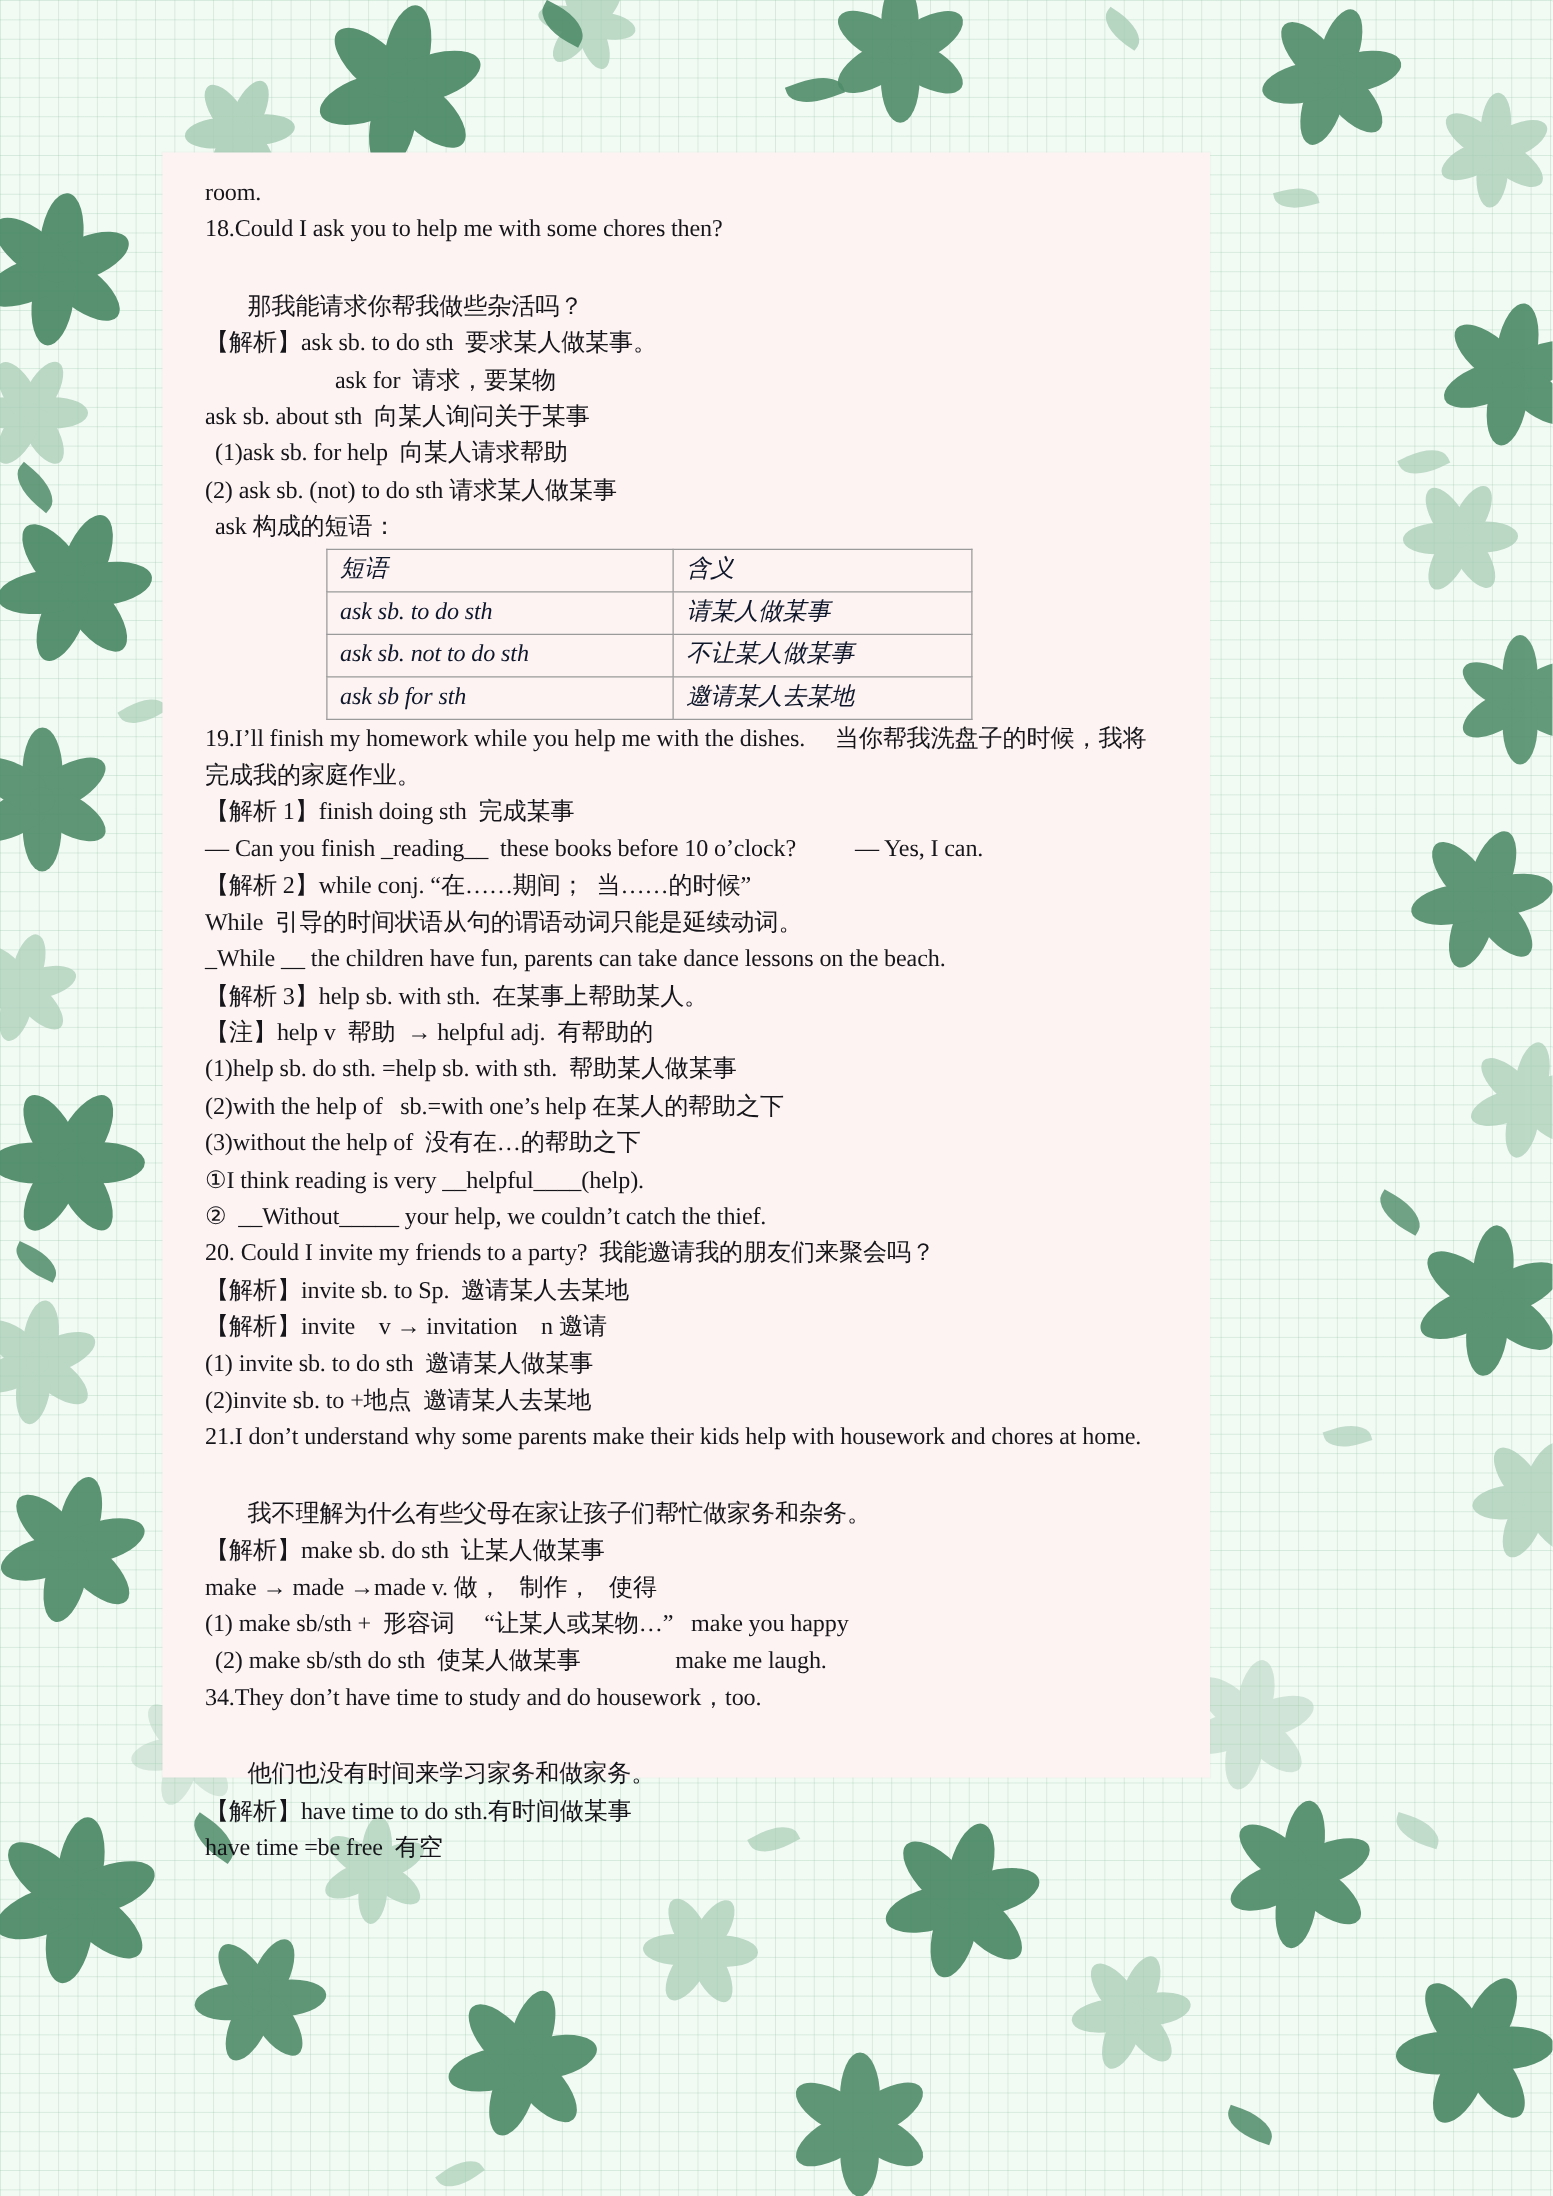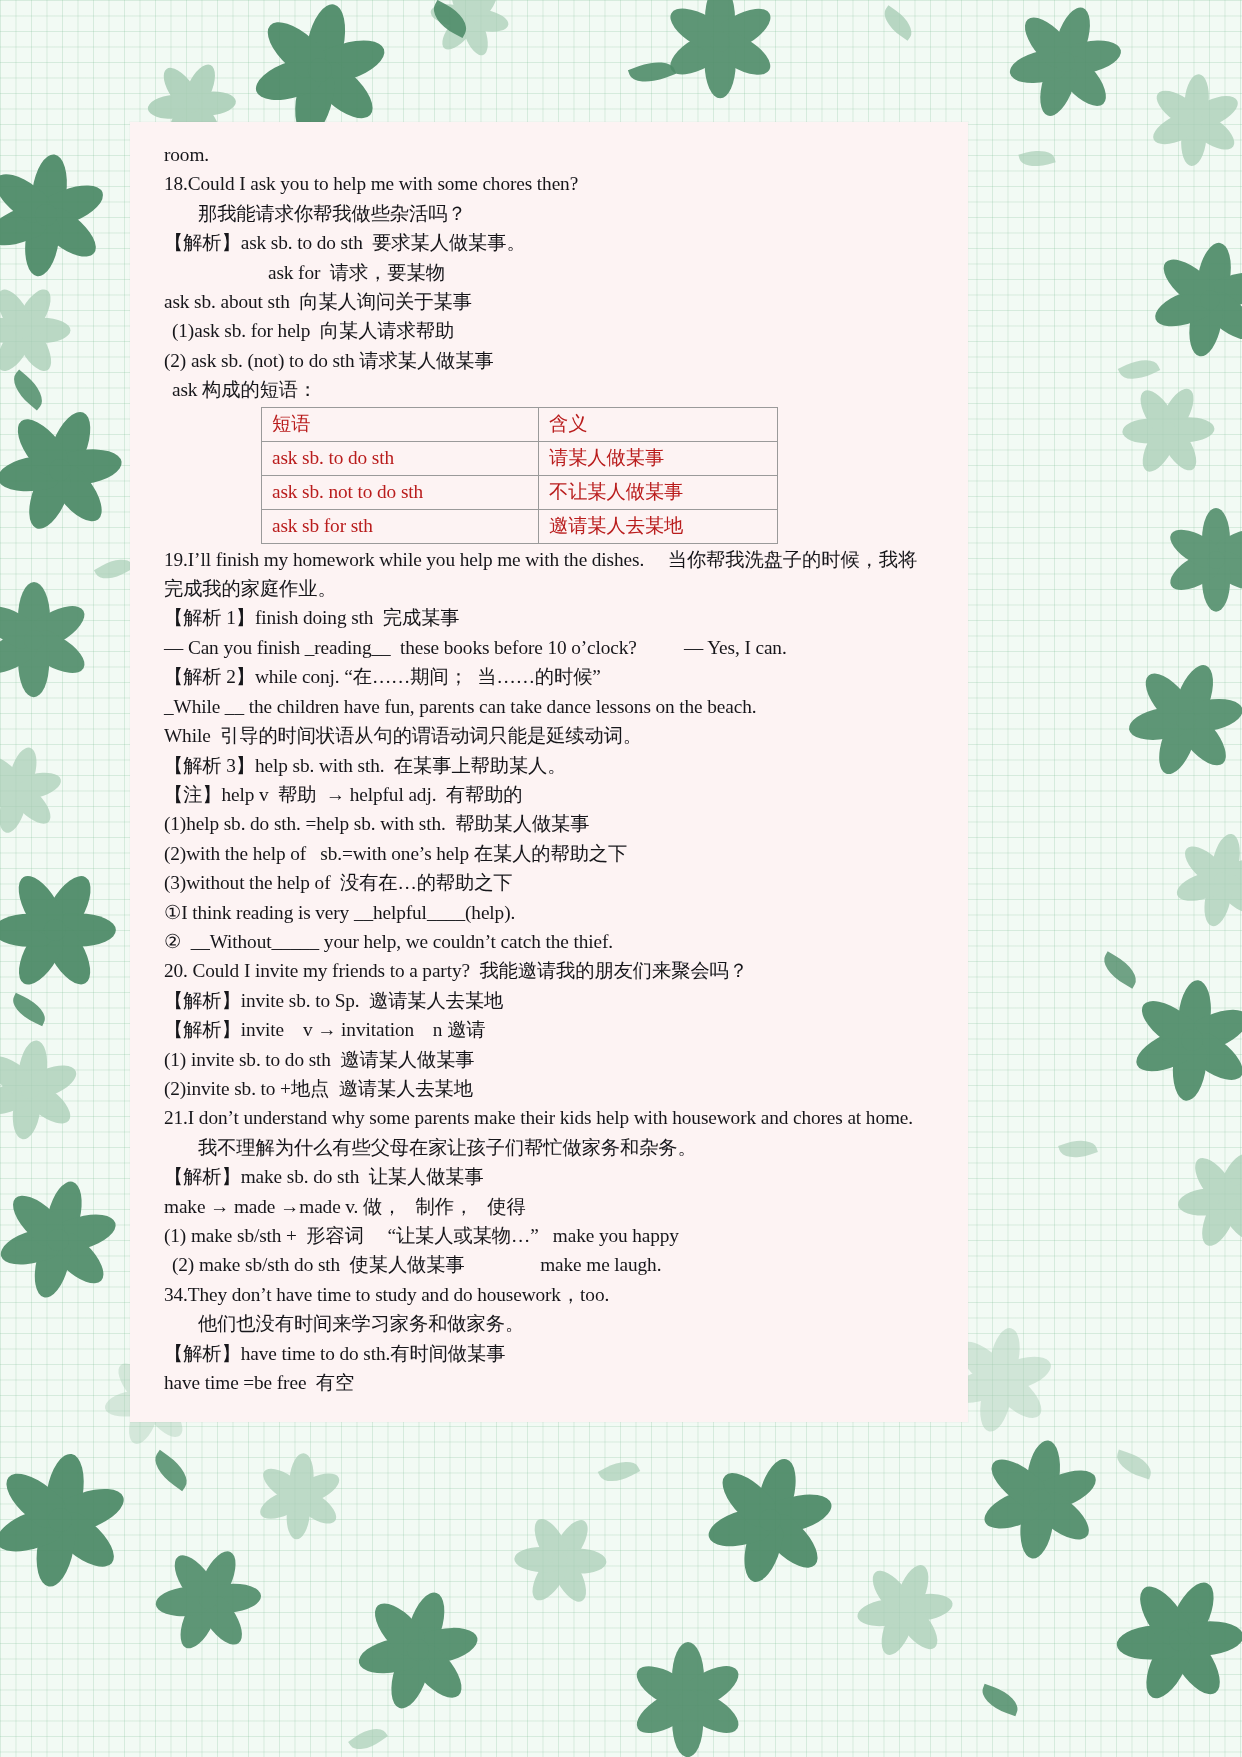--- a/index.html
+++ b/index.html
@@ -84,42 +84,43 @@
   }
   #doc-body {
     font-size: 19.3px;
     line-height: 29.4px;
     letter-spacing: -0.1px;
   }
   .ln {
     white-space: pre-wrap;
     min-height: 29.4px;
   }
-  .ln.ind1 { padding-left: 34px; }
+  .ln.ind1 { padding-left: 34px; margin-top: 32px; }
   .ln.ind2 { padding-left: 104px; }
   .ln.ind-sm { padding-left: 8px; }
 
   
   .tbl-wrap {
     padding-left: 97px;
     margin: 2px 0 1px 0;
   }
   table.phrase-table {
     border-collapse: collapse;
     width: 478px;
     table-layout: fixed;
   }
   table.phrase-table td {
     border: 1px solid #9a9a9a;
     padding: 2px 8px 3px 10px;
     height: 28px;
     font-size: 19.3px;
     line-height: 25px;
     vertical-align: middle;
-    color: #b91c1c;
+    color: #0f172a;
+    font-style: italic;
   }
   table.phrase-table td.c1 { width: 258px; }
   table.phrase-table td.c2 { width: 220px; }
 </style>
 </head>
 <body>
 
 <div id="page-root">
 
   <div class="bg-grid"></div>
@@ -476,22 +477,22 @@
             </tbody>
         </table>
       </div>
 
       <div id="lines-after">
           <div class="ln">19.I’ll finish my homework while you help me with the dishes.     当你帮我洗盘子的时候，我将</div>
           <div class="ln">完成我的家庭作业。</div>
           <div class="ln">【解析 1】finish doing sth  完成某事</div>
           <div class="ln">— Can you finish _reading__  these books before 10 o’clock?          — Yes, I can.</div>
           <div class="ln">【解析 2】while conj. “在……期间；  当……的时候”</div>
+          <div class="ln">While  引导的时间状语从句的谓语动词只能是延续动词。</div>
           <div class="ln">_While __ the children have fun, parents can take dance lessons on the beach.</div>
-          <div class="ln">While  引导的时间状语从句的谓语动词只能是延续动词。</div>
           <div class="ln">【解析 3】help sb. with sth.  在某事上帮助某人。</div>
           <div class="ln">【注】help v  帮助  → helpful adj.  有帮助的</div>
           <div class="ln">(1)help sb. do sth. =help sb. with sth.  帮助某人做某事</div>
           <div class="ln">(2)with the help of   sb.=with one’s help 在某人的帮助之下</div>
           <div class="ln">(3)without the help of  没有在…的帮助之下</div>
           <div class="ln">①I think reading is very __helpful____(help).</div>
           <div class="ln">②  __Without_____ your help, we couldn’t catch the thief.</div>
           <div class="ln">20. Could I invite my friends to a party?  我能邀请我的朋友们来聚会吗？</div>
           <div class="ln">【解析】invite sb. to Sp.  邀请某人去某地</div>
           <div class="ln">【解析】invite    v → invitation    n 邀请</div>

